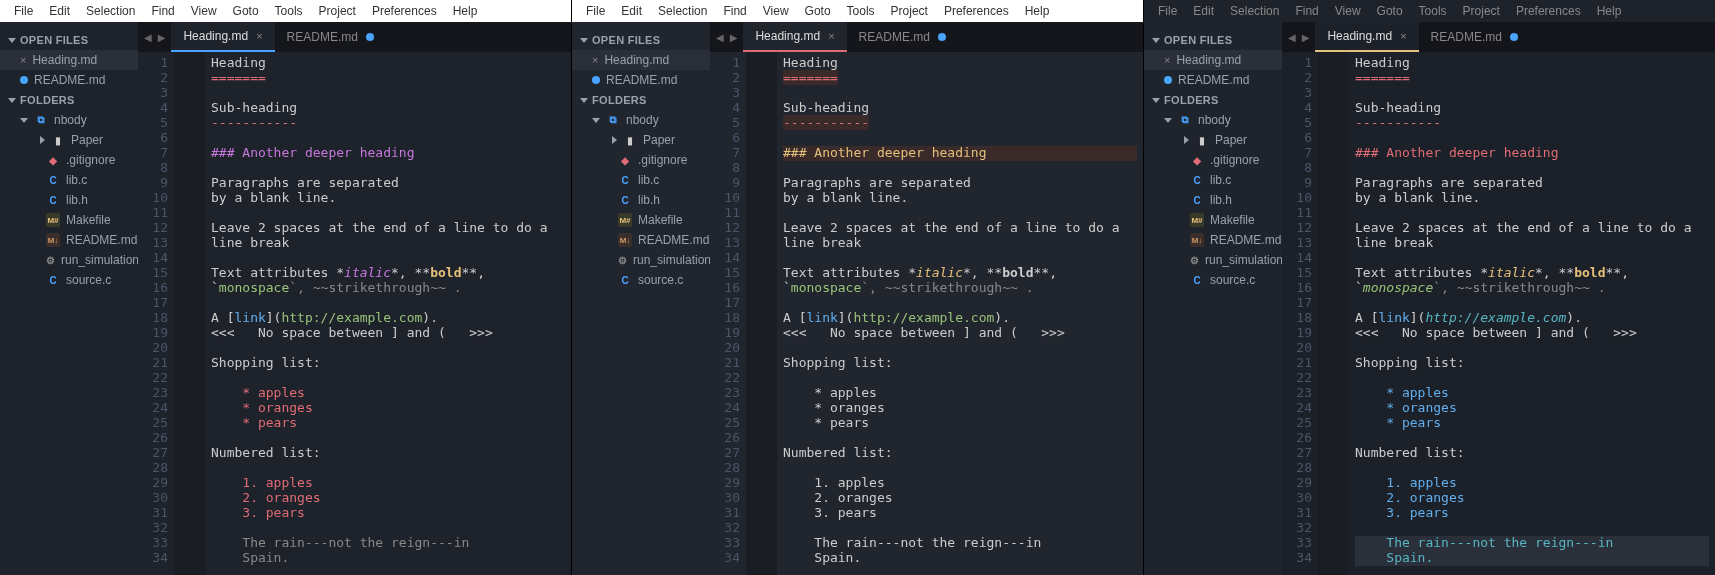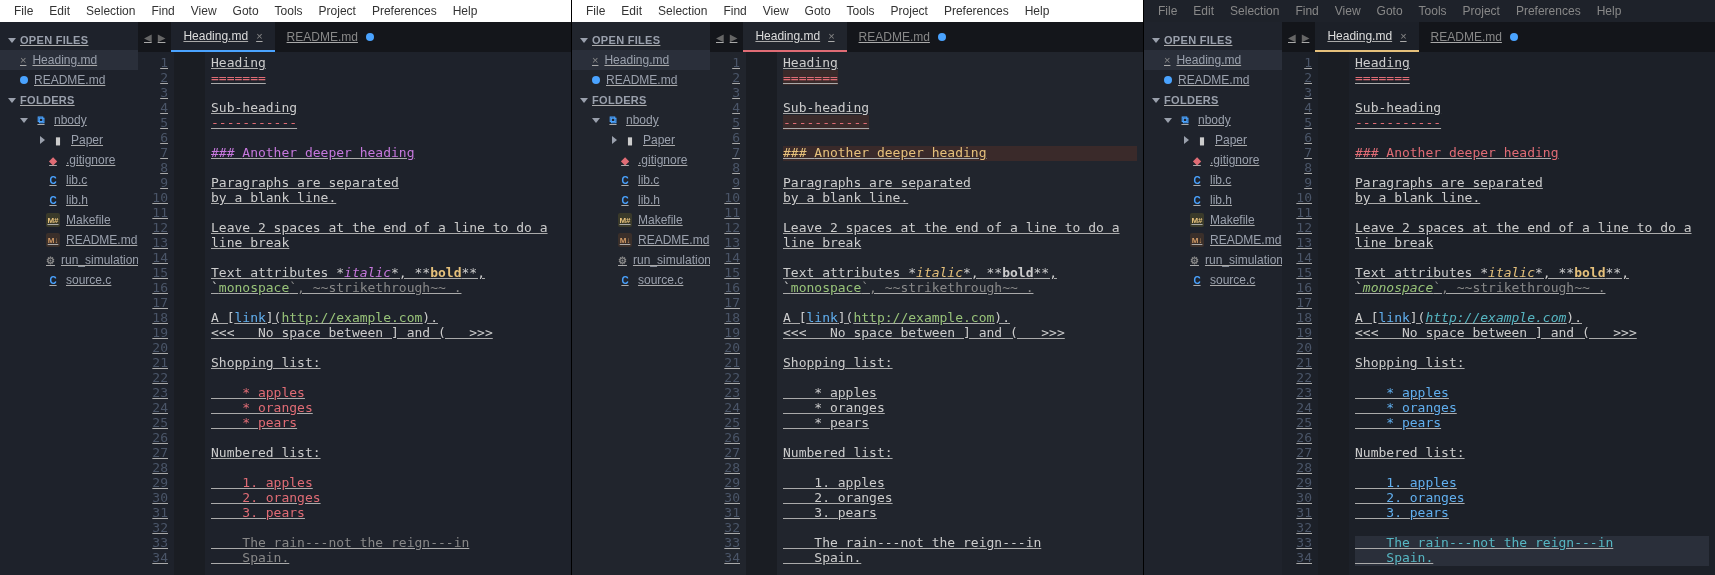--- a/index.html
+++ b/index.html
@@ -3,21 +3,21 @@
 <meta charset="utf-8">
 <style>
 * { margin:0; padding:0; box-sizing:border-box; }
 body { font-family:-apple-system,BlinkMacSystemFont,"Segoe UI",sans-serif; font-size:12px; background:#1a1d23; color:#aaa; display:flex; width:1715px; height:575px; overflow:hidden; }
 .pane { flex:1; display:flex; flex-direction:column; border-right:1px solid #000; }
 .pane:last-child { border-right:none; }
 .menubar { height:22px; display:flex; align-items:center; padding:6px 6px; background:#fff; color:#333; font-size:12px; }
 .pane.th1 .menubar, .pane.th2 .menubar { background:#fff; color:#333; }
 .pane.th3 .menubar { background:#1e222a; color:#888; }
 .menubar .mi { padding:2px 8px; cursor:pointer; }
-.body { flex:1; display:flex; overflow:hidden;text-decoration:underline; }
+.body { flex:1; display:flex; overflow:hidden; }
 .sidebar { width:138px; display:flex; flex-direction:column; padding-top:8px; }
 .pane.th1 .sidebar { background:#1e222b; color:#9aa0ac; }
 .pane.th2 .sidebar { background:#21252d; color:#9aa0ac; }
 .pane.th3 .sidebar { background:#1f232c; color:#9aa0ac; }
 .sec-header { display:flex; align-items:center; gap:4px; padding:4px 8px; font-size:11px; font-weight:600; letter-spacing:.3px; }
 .chev { width:0;height:0;border-left:4px solid transparent;border-right:4px solid transparent;border-top:5px solid #9aa0ac; display:inline-block; }
 .chev.right { border-top:4px solid transparent;border-bottom:4px solid transparent;border-left:5px solid #9aa0ac;border-right:none; }
 .sb-item { display:flex; align-items:center; gap:6px; padding:3px 8px 3px 20px; font-size:12px; cursor:pointer; }
 .sb-item.active { background:#2a2f3a; }
 .sb-item .dot { width:8px;height:8px;border-radius:50%; }

